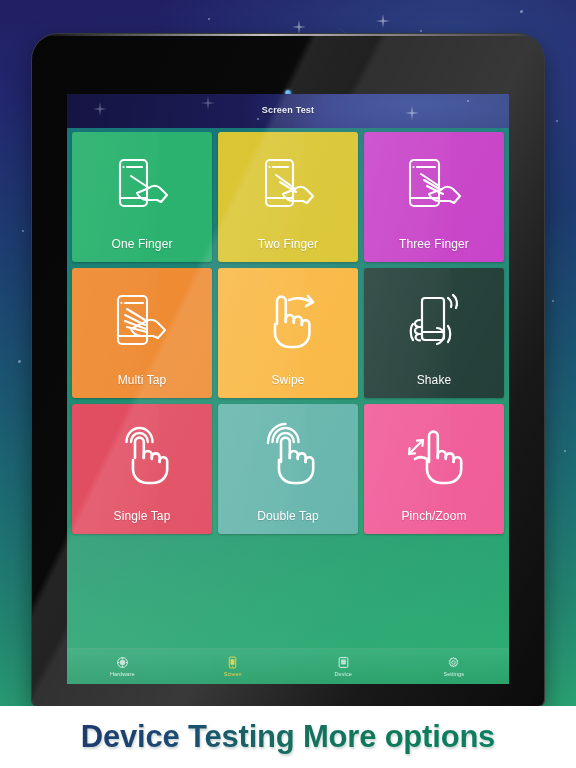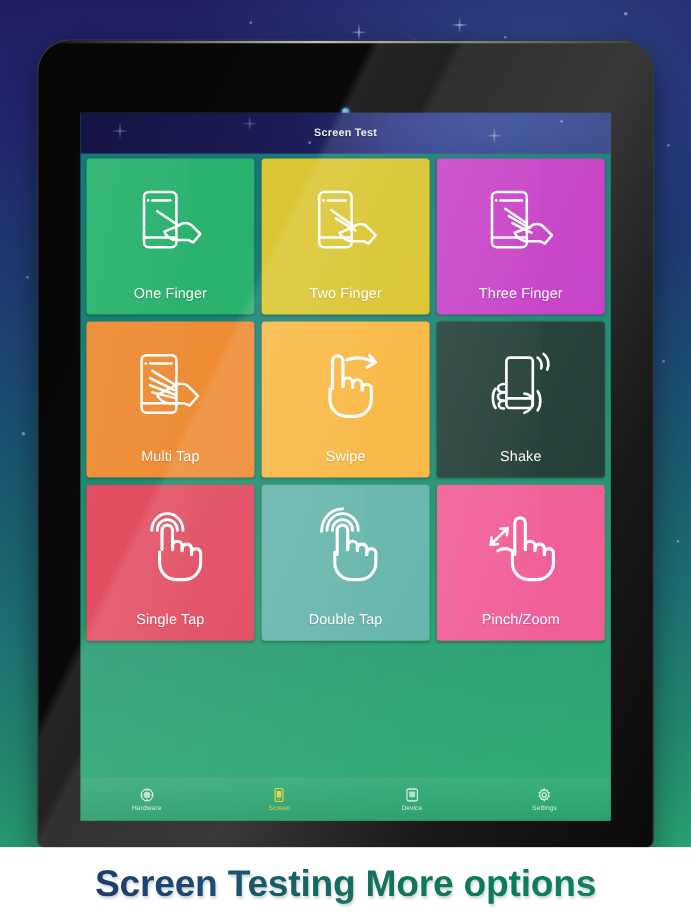--- a/index.html
+++ b/index.html
@@ -382,14 +382,14 @@
         </span>
         <span class="tab-label">Settings</span>
       </div>
     </div>
   </div>
 
   <div id="bezel-gloss"></div>
 </div>
 
 <div id="banner">
-  <div id="banner-text">Screen Testing More options</div>
+  <div id="banner-text">Device Testing More options</div>
 </div>
 
 </body></html>

